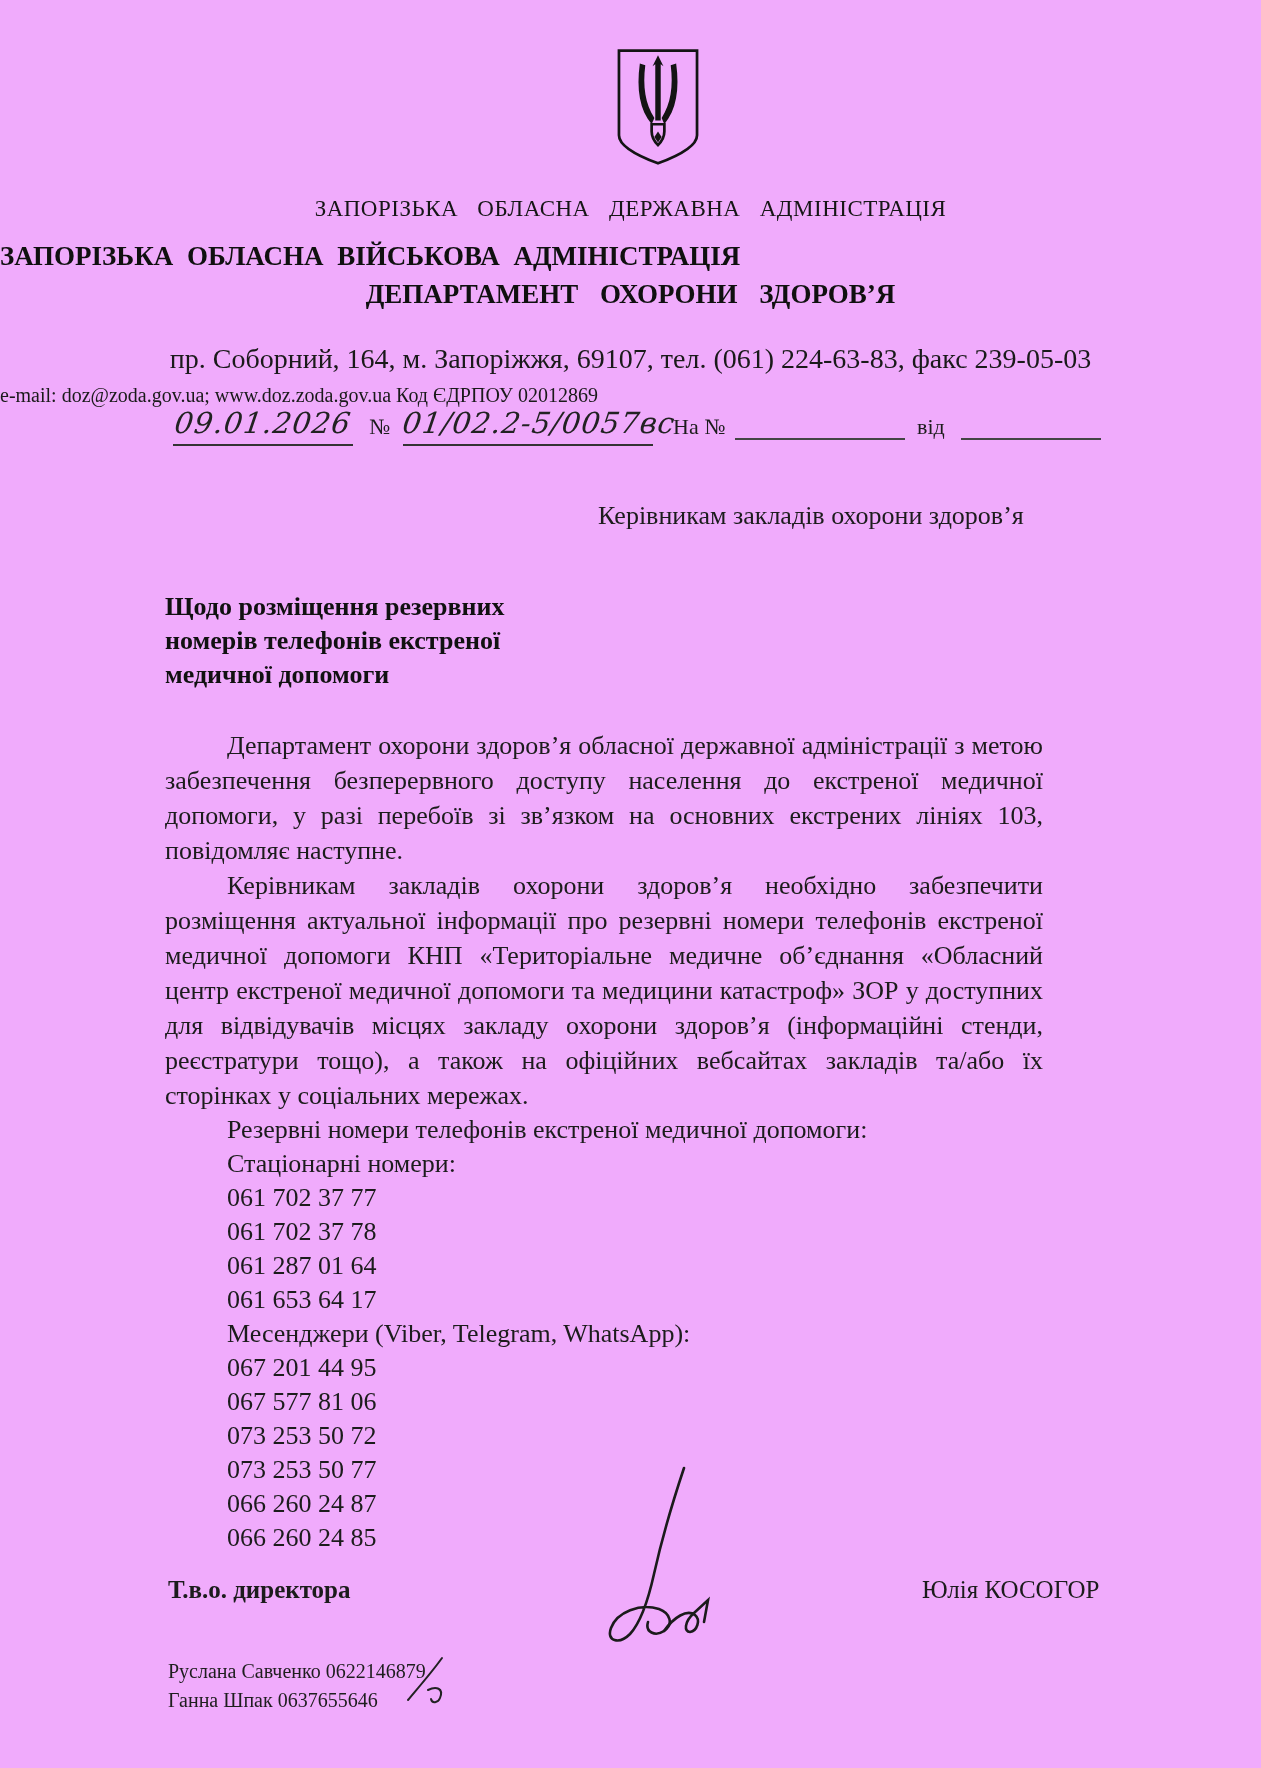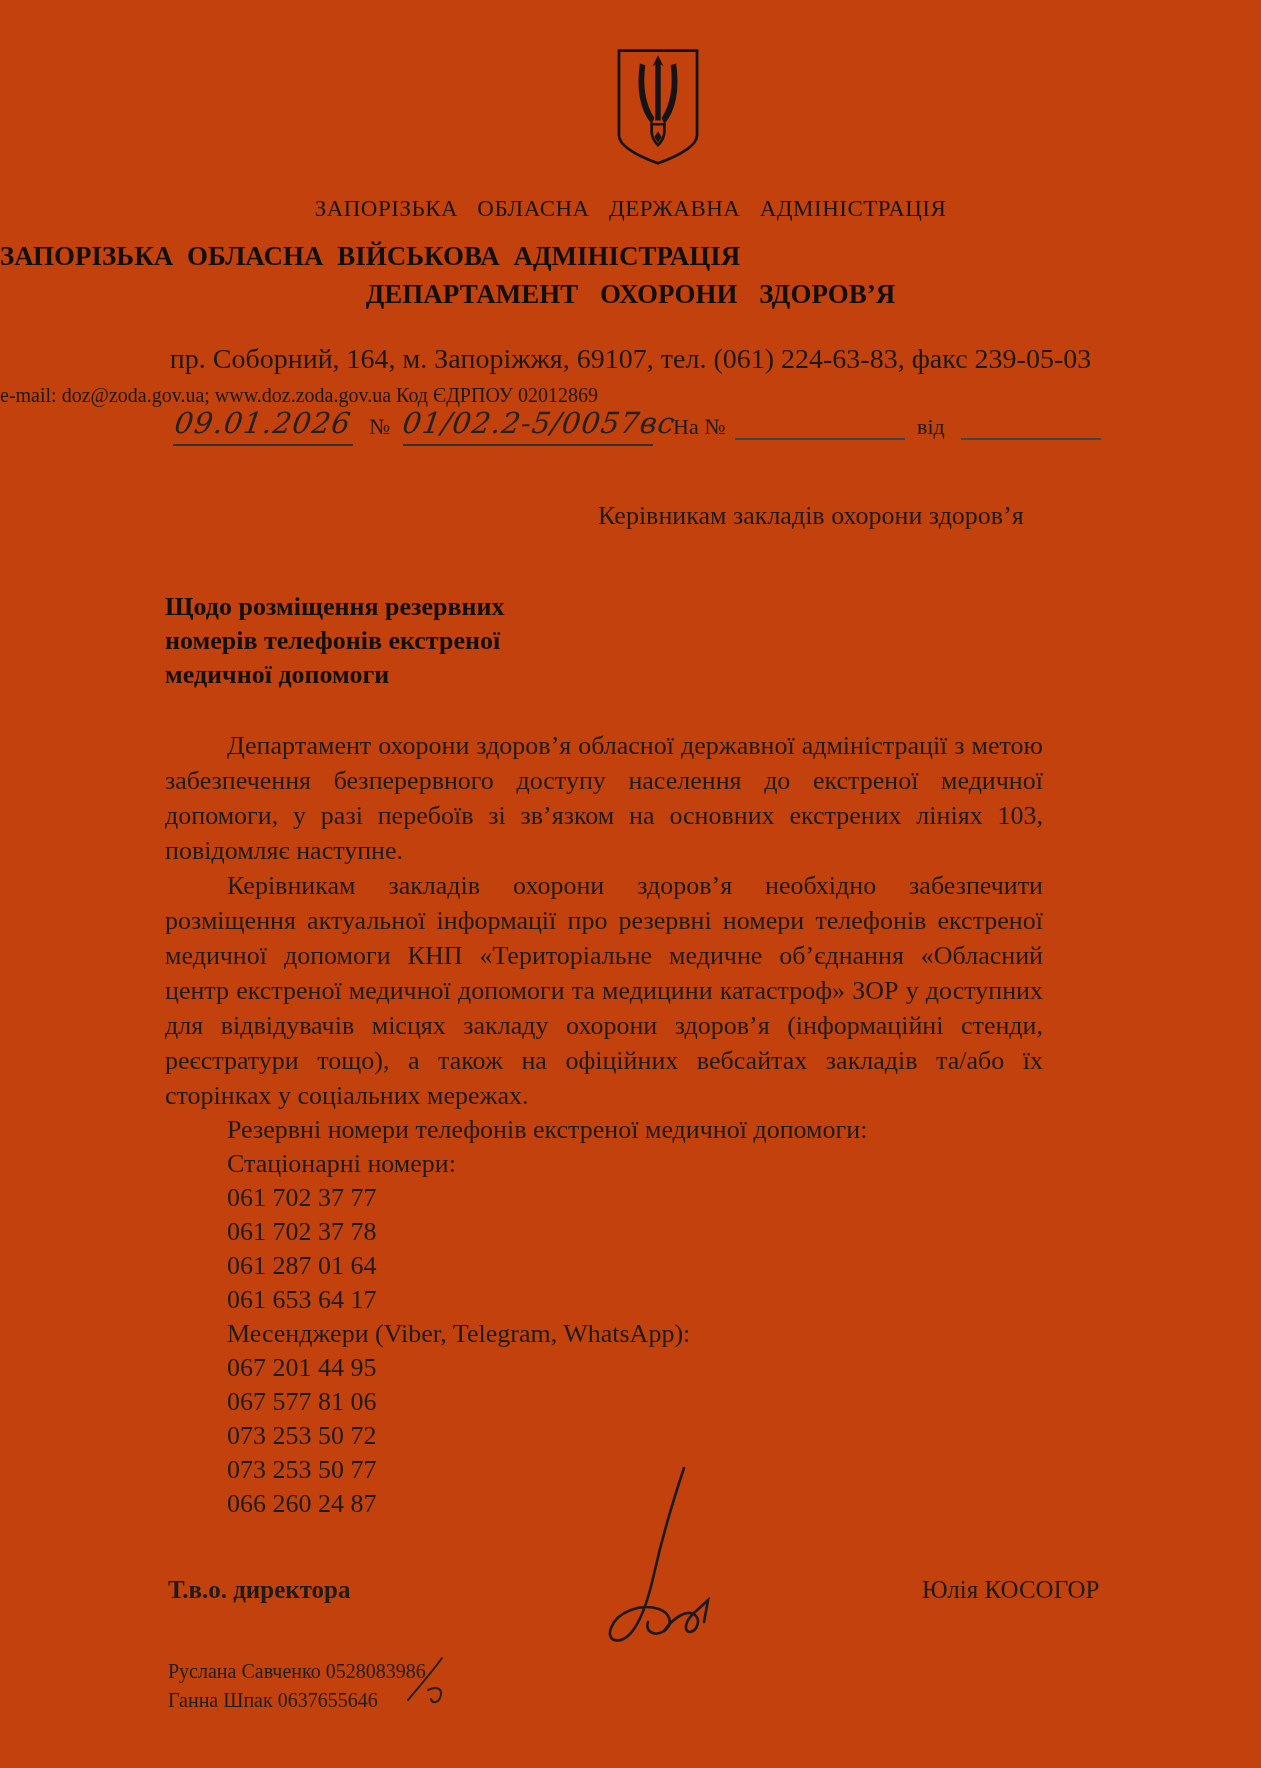--- a/index.html
+++ b/index.html
@@ -1,21 +1,21 @@
 <!DOCTYPE html>
 <html><head>
 <meta charset="utf-8">
 <style>
   * { margin: 0; padding: 0; box-sizing: border-box; }
   html, body { background: #ffffff; }
   .page {
     position: relative;
     width: 1261px;
     height: 1768px;
-    background: #c2410c;
+    background: #f0abfc;
     font-family: "Liberation Serif", serif;
     color: #1c1c1c;
     overflow: hidden;
   }
   .emblem { position: absolute; left: 612px; top: 48px; width: 92px; height: 118px; }
   .emblem svg { width: 100%; height: 100%; }
 
   .h1 {
     position: absolute; top: 196px; left: 0; width: 100%;
     text-align: center; font-size: 23px; letter-spacing: 0.5px; word-spacing: 13px;
@@ -142,33 +142,34 @@
     <p class="listline">061 702 37 77</p>
     <p class="listline">061 702 37 78</p>
     <p class="listline">061 287 01 64</p>
     <p class="listline">061 653 64 17</p>
     <p class="listline">Месенджери (Viber, Telegram, WhatsApp):</p>
     <p class="listline">067 201 44 95</p>
     <p class="listline">067 577 81 06</p>
     <p class="listline">073 253 50 72</p>
     <p class="listline">073 253 50 77</p>
     <p class="listline">066 260 24 87</p>
+    <p class="listline">066 260 24 85</p>
   </div>
 
   <div class="sig-position">Т.в.о. директора</div>
   <div class="sig-mark">
     <svg viewBox="0 0 140 195" xmlns="http://www.w3.org/2000/svg">
       <path d="M86 6 C76 36 64 76 56 112 C52 130 45 158 32 172 C21 183 8 179 13 166 C19 150 42 141 61 147 C72 151 76 162 66 169 C57 175 47 170 50 160" fill="none" stroke="#1b1b1b" stroke-width="2.6" stroke-linecap="round"></path>
       <path d="M66 169 C76 155 89 147 97 153 C103 158 99 169 92 170 C86 170 86 160 96 151 L110 138 L106 160" fill="none" stroke="#1b1b1b" stroke-width="2.6" stroke-linecap="round"></path>
     </svg>
   </div>
   <div class="sig-name">Юлія КОСОГОР</div>
 
   <div class="footer">
-    <div>Руслана Савченко 0528083986</div>
+    <div>Руслана Савченко 0622146879</div>
     <div>Ганна Шпак 0637655646</div>
   </div>
   <div class="footer-mark">
     <svg viewBox="0 0 60 60" xmlns="http://www.w3.org/2000/svg">
       <path d="M44 6 C34 20 20 36 10 48 M30 38 C38 34 46 36 42 46 C40 51 34 52 33 47" fill="none" stroke="#222" stroke-width="2" stroke-linecap="round"></path>
     </svg>
   </div>
 
 </div>
 

